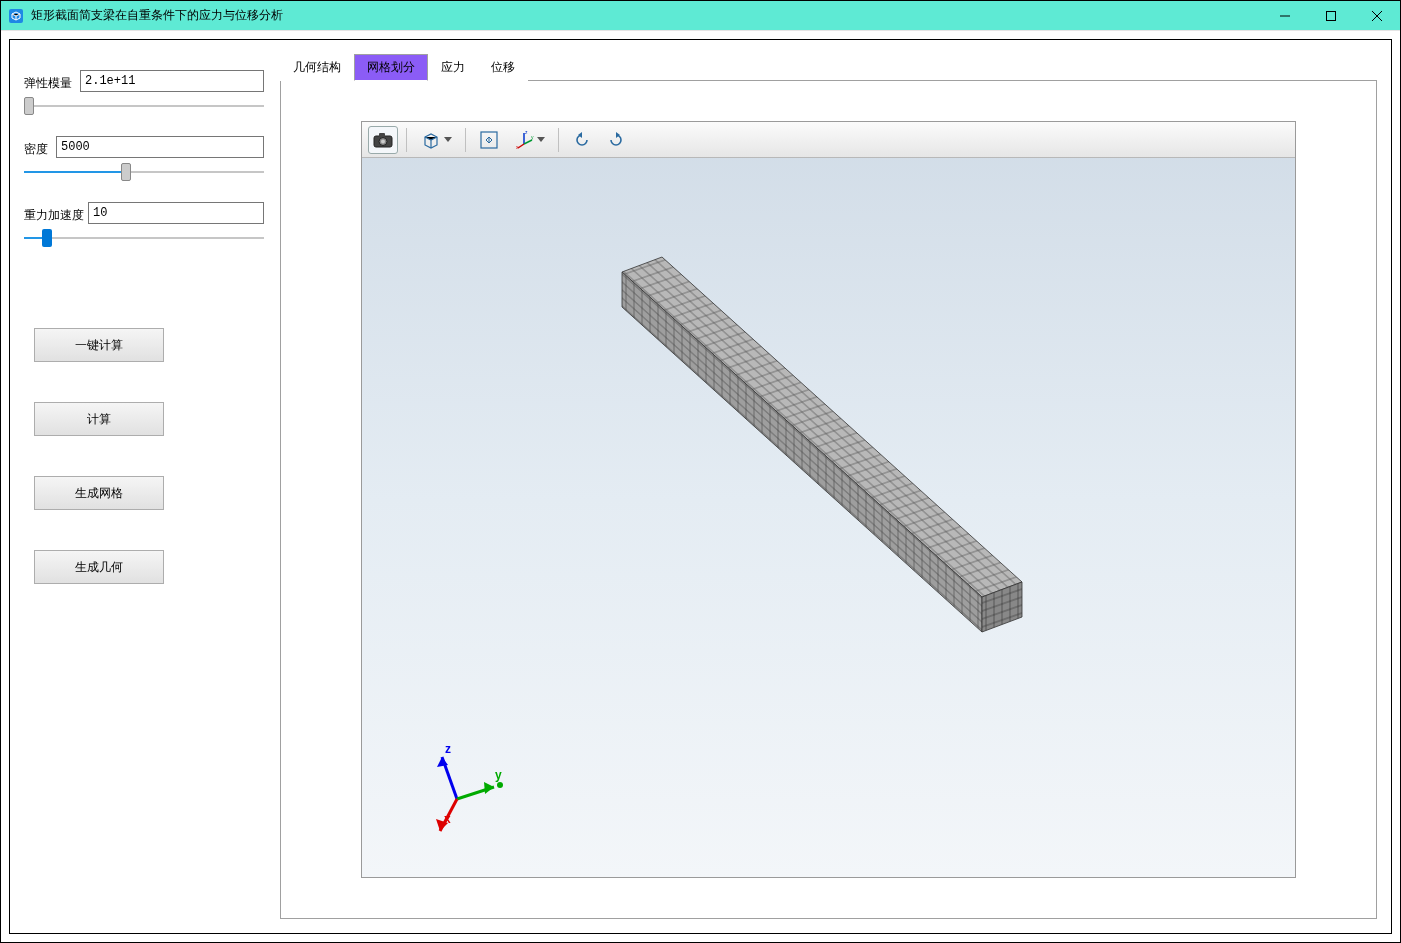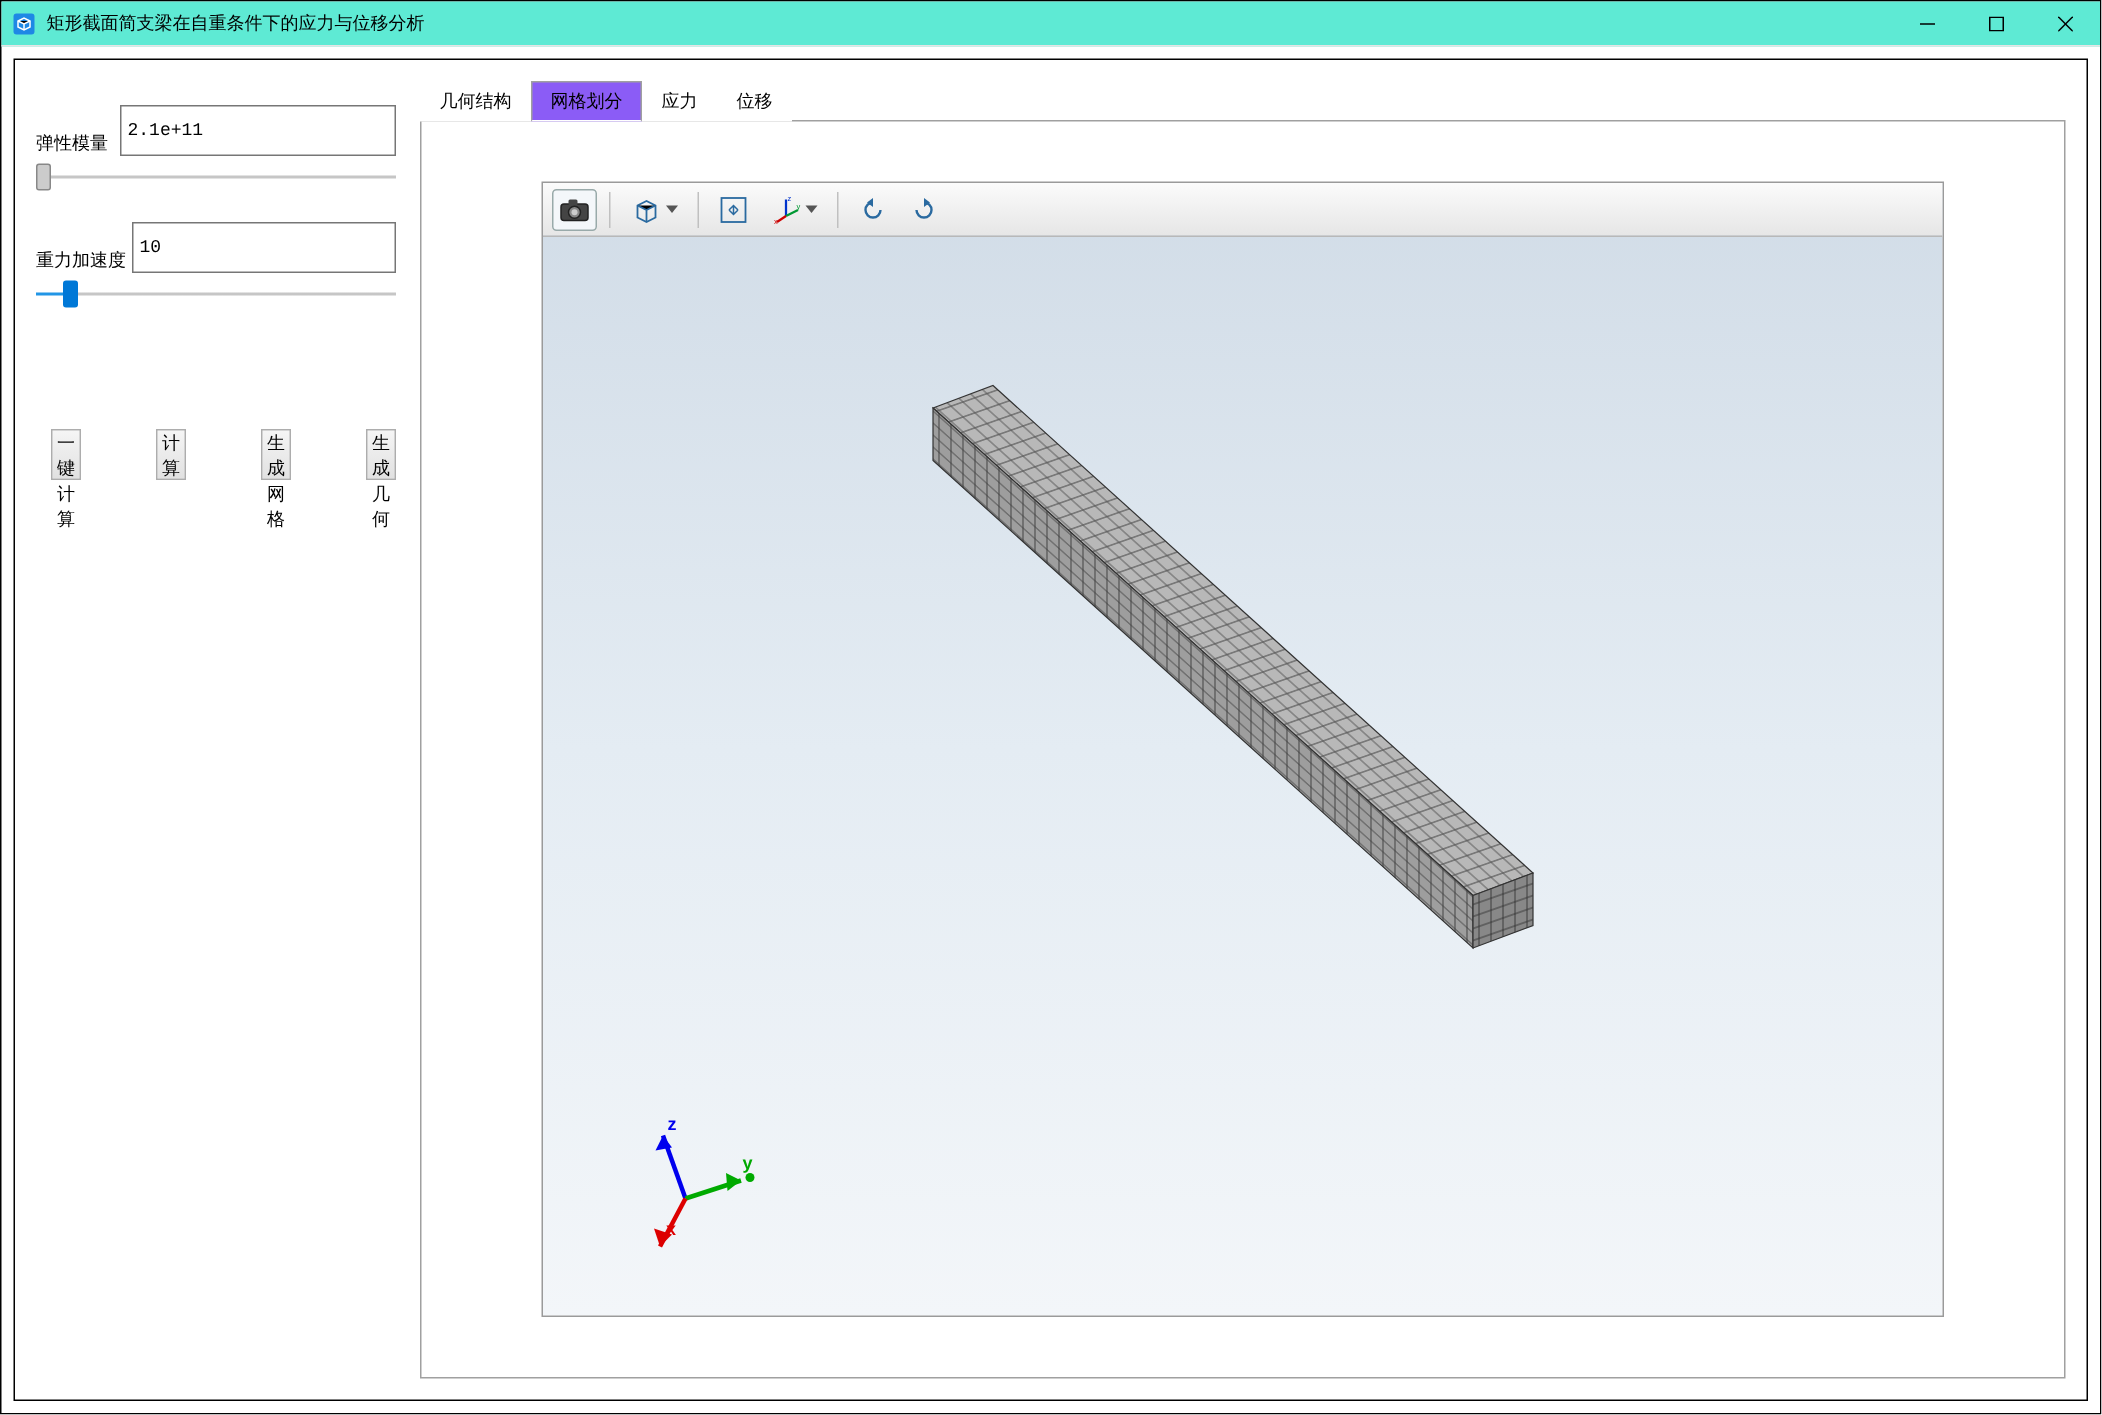--- a/index.html
+++ b/index.html
@@ -64,21 +64,21 @@
   .param-row {
     display:flex; align-items:flex-end;
     margin-bottom: 4px;
   }
   .param-label {
     width: 56px;
     font-size:12px;
   }
   .param-input {
     flex:1;
-    height: 34px;
+    height: 22px;
     border: 1px solid #767676;
     padding: 1px 4px;
     font-family: "Courier New", monospace;
     font-size: 12px;
     background:#fff;
   }
   .slider-row {
     display:flex; align-items:center;
     height: 20px;
   }
@@ -100,21 +100,21 @@
     width: 10px; height: 18px;
     background: #0078d7;
     margin-top: -8px;
     border-radius: 2px;
   }
   .slider.gray-thumb::-webkit-slider-thumb {
     background: #cccccc;
     border:1px solid #888;
   }
 
-  .btn-group { margin-top: 60px; display:flex; gap: 40px; }
+  .btn-group { margin-top: 60px; display:flex; flex-direction:column; gap: 40px; }
   .action-btn {
     width: 130px;
     height: 34px;
     border: 1px solid #adadad;
     background: linear-gradient(#f5f5f5,#e1e1e1);
     font-size: 12px;
     cursor: pointer;
     margin-left: 10px;
   }
 
@@ -243,20 +243,29 @@
           <div class="param-row">
             <span class="param-label">弹性模量</span>
             <input class="param-input" value="2.1e+11" style="">
           </div>
           <div class="slider-row">
             <input type="range" min="0" max="100" value="0" class="slider gray-thumb" style="">
           </div>
         </div>
 
 
+        <div class="param-block">
+          <div class="param-row">
+            <span class="param-label" style="width:32px">密度</span>
+            <input class="param-input" value="5000" style="">
+          </div>
+          <div class="slider-row">
+            <input type="range" min="0" max="100" value="42" class="slider gray-thumb with-progress" style="--pct: 42%;">
+          </div>
+        </div>
 
         <div class="param-block">
           <div class="param-row">
             <span class="param-label" style="width:64px">重力加速度</span>
             <input class="param-input" value="10" style="">
           </div>
           <div class="slider-row">
             <input type="range" min="0" max="100" value="8" class="slider with-progress" style="--pct: 8%;">
           </div>
         </div>

